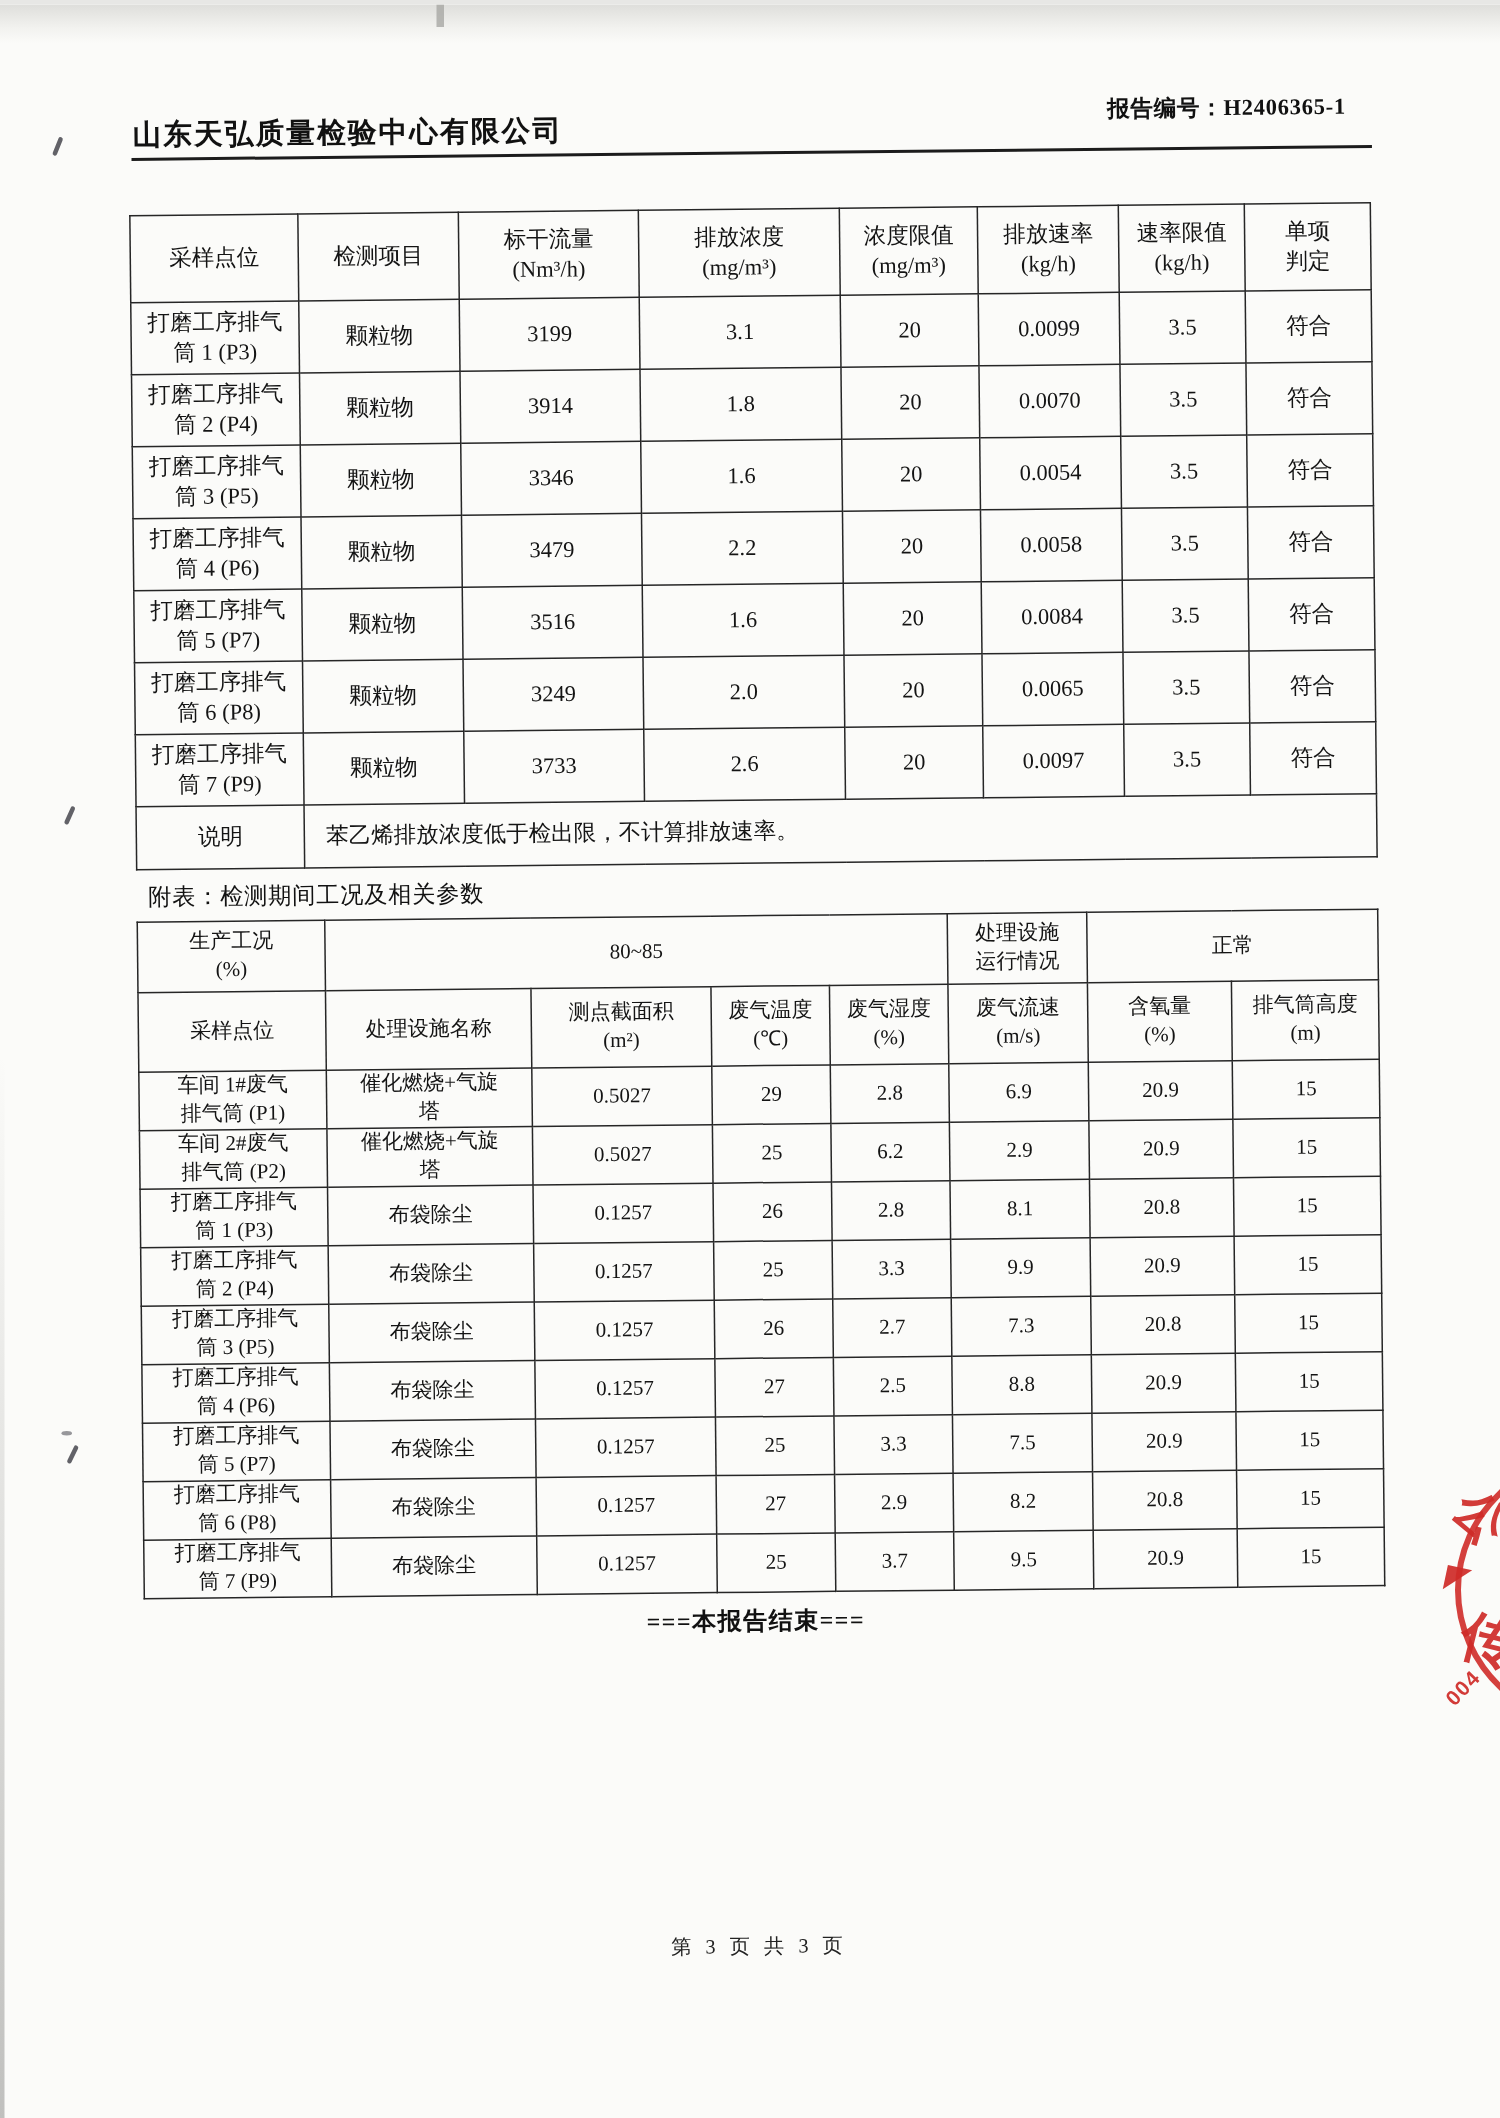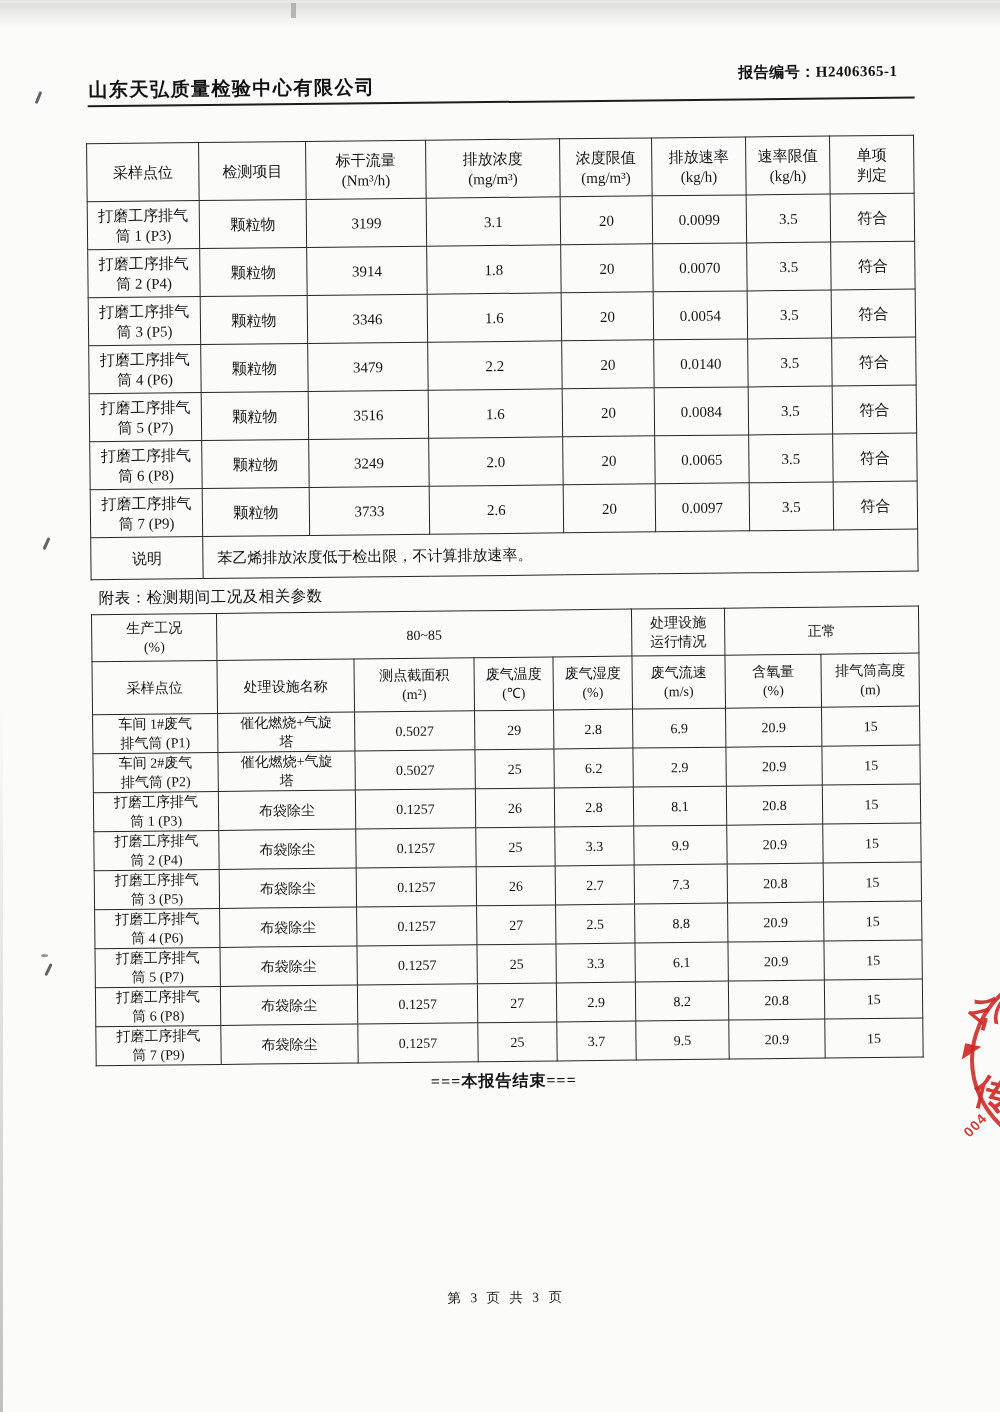--- a/index.html
+++ b/index.html
@@ -143,21 +143,21 @@
             <td>3.5</td>
             <td>符合</td>
       </tr>
       <tr class="dr">
         <td>打磨工序排气
 筒 4 (P6)</td>
             <td>颗粒物</td>
             <td>3479</td>
             <td>2.2</td>
             <td>20</td>
-            <td>0.0140</td>
+            <td>0.0058</td>
             <td>3.5</td>
             <td>符合</td>
       </tr>
       <tr class="dr">
         <td>打磨工序排气
 筒 5 (P7)</td>
             <td>颗粒物</td>
             <td>3516</td>
             <td>1.6</td>
             <td>20</td>
@@ -300,21 +300,21 @@
             <td>20.9</td>
             <td>15</td>
       </tr>
       <tr class="dr">
         <td>打磨工序排气
 筒 5 (P7)</td>
             <td>布袋除尘</td>
             <td>0.1257</td>
             <td>25</td>
             <td>3.3</td>
-            <td>6.1</td>
+            <td>7.5</td>
             <td>20.9</td>
             <td>15</td>
       </tr>
       <tr class="dr">
         <td>打磨工序排气
 筒 6 (P8)</td>
             <td>布袋除尘</td>
             <td>0.1257</td>
             <td>27</td>
             <td>2.9</td>

